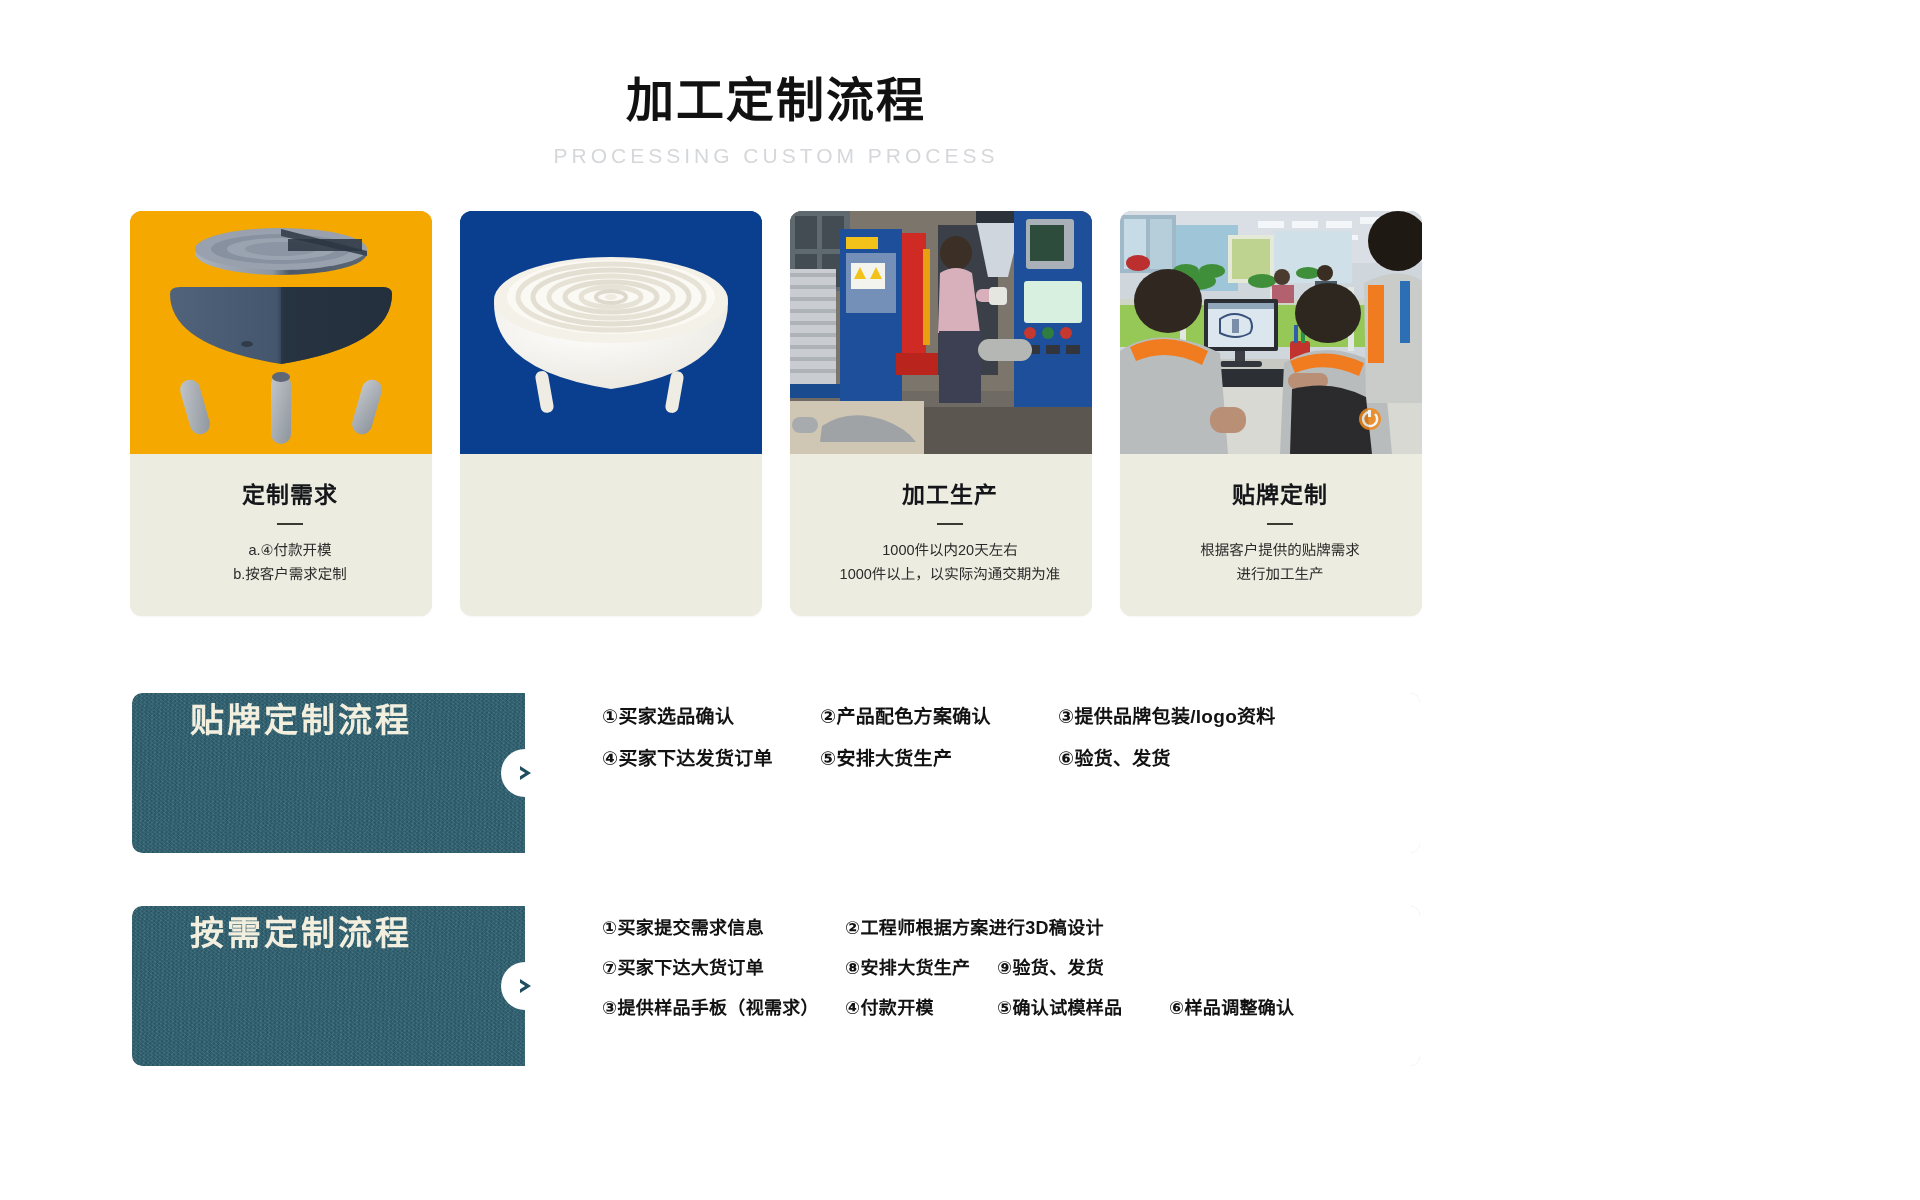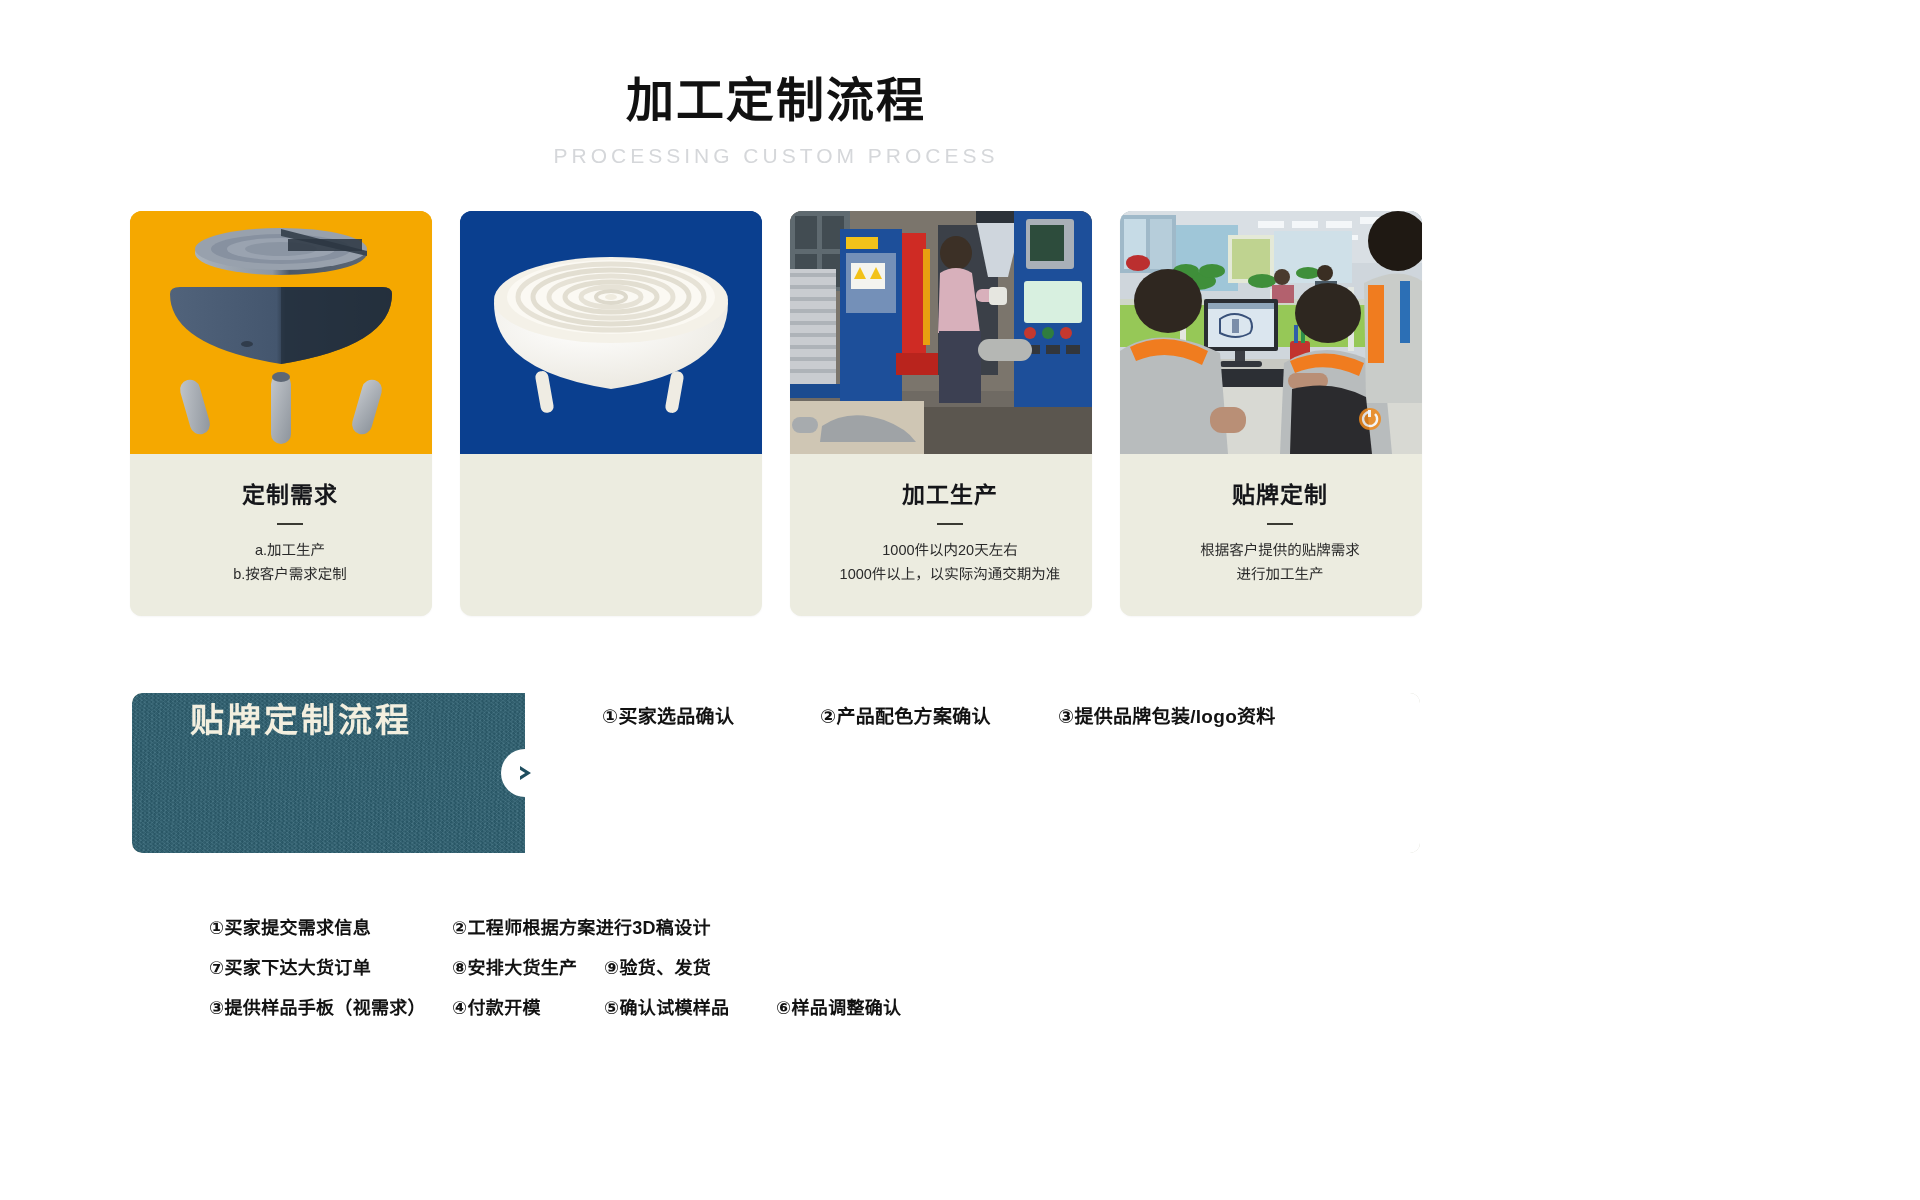--- a/index.html
+++ b/index.html
@@ -239,21 +239,21 @@
           <rect x="55" y="168" width="20" height="56" rx="10" fill="url(#leg)" transform="rotate(-16 65 196)"></rect>
           <rect x="141" y="163" width="20" height="70" rx="10" fill="url(#leg)"></rect>
           <ellipse cx="151" cy="166" rx="9" ry="5" fill="#5d6775"></ellipse>
           <rect x="227" y="168" width="20" height="56" rx="10" fill="url(#leg)" transform="rotate(16 237 196)"></rect>
         </svg>
       </div>
       <div class="card-body">
         <div class="card-title">定制需求</div>
         <div class="card-rule"></div>
         <div class="card-desc">
-          <div>a.加工生产</div>
+          <div>a.④付款开模</div>
           <div>b.按客户需求定制</div>
         </div>
       </div>
     </div>
 
     <div class="card">
       <div class="card-img">
         <svg class="art2" viewBox="0 0 302 243" preserveAspectRatio="xMidYMid slice">
           <rect x="0" y="0" width="302" height="243" fill="#0a3f8f"></rect>
           <defs>
@@ -464,24 +464,37 @@
           <path d="M8 6 L19 13 L8 20 L8 16.2 L13.2 13 L8 9.8 Z" fill="#1f4e5f"></path>
         </svg>
       </span>
     </div>
     <div class="banner-steps">
       <div class="step-row">
         <span class="step b1-c1">①买家选品确认</span>
         <span class="step b1-c2">②产品配色方案确认</span>
         <span class="step b1-c3">③提供品牌包装/logo资料</span>
       </div>
+      <div class="step-row">
+        <span class="step b1-c1">④买家下达发货订单</span>
+        <span class="step b1-c2">⑤安排大货生产</span>
+        <span class="step b1-c3">⑥验货、发货</span>
+      </div>
     </div>
   </div>
 
   <div class="banner banner-2">
+    <div class="banner-label">
+      <span class="banner-label-text">按需定制流程</span>
+      <span class="arrow-badge">
+        <svg width="26" height="26" viewBox="0 0 26 26" aria-hidden="true">
+          <path d="M8 6 L19 13 L8 20 L8 16.2 L13.2 13 L8 9.8 Z" fill="#1f4e5f"></path>
+        </svg>
+      </span>
+    </div>
     <div class="banner-steps">
       <div class="step-row">
         <span class="step b2-a1">①买家提交需求信息</span>
         <span class="step b2-a2">②工程师根据方案进行3D稿设计</span>
       </div>
       <div class="step-row">
         <span class="step b2-c1">⑦买家下达大货订单</span>
         <span class="step b2-c2">⑧安排大货生产</span>
         <span class="step b2-c3">⑨验货、发货</span>
       </div>

